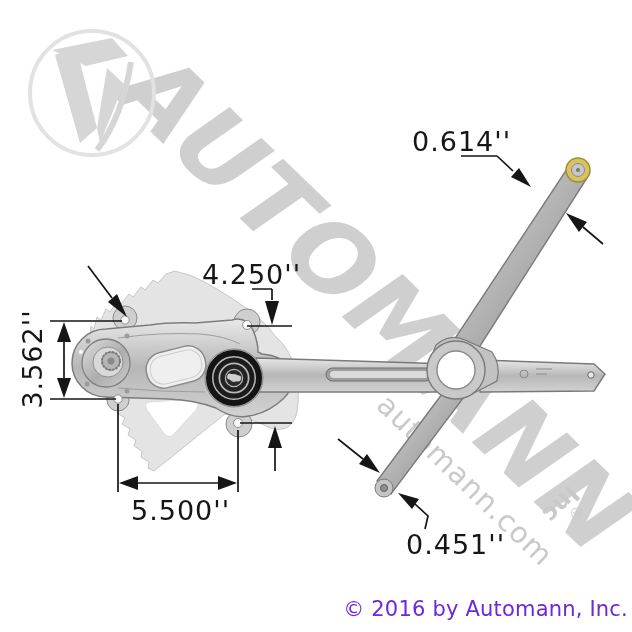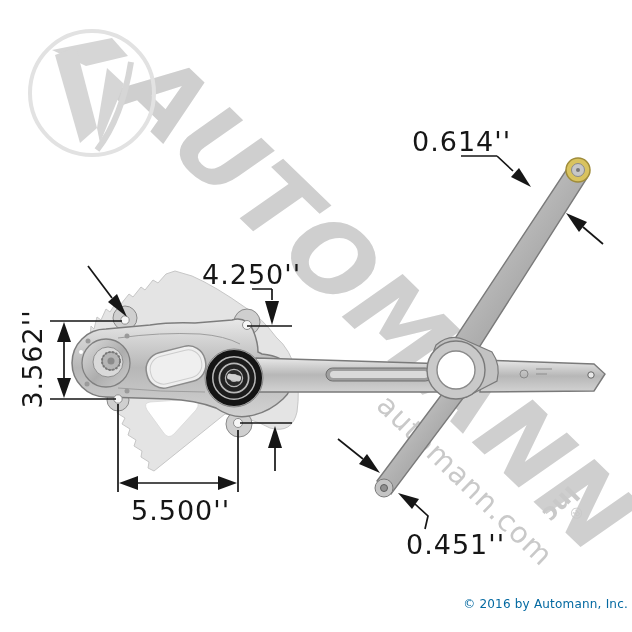--- a/index.html
+++ b/index.html
@@ -16,21 +16,21 @@
   .wm-reg{left:588px;top:514px;font-size:15px;transform:rotate(135deg);transform-origin:0 0;color:#c9c9c9;}
   .part-svg{position:absolute;left:0;top:0;}
   .dim-label{position:absolute;font-size:27px;color:#161616;letter-spacing:1px;white-space:nowrap;}
   .lbl-dia{left:24px;top:231px;}
   .lbl-1375{left:412px;top:126px;}
   .lbl-3562{left:-25px;top:342px;width:116px;height:34px;line-height:34px;text-align:center;
             transform:rotate(-90deg);}
   .lbl-4250{left:202px;top:259px;}
   .lbl-5500{left:131px;top:495px;width:98px;text-align:center;}
   .lbl-1000{left:406px;top:529px;}
-  .copyright{position:absolute;right:4px;top:597px;font-size:12px;color:#0369a1;letter-spacing:0.2px;}
+  .copyright{position:absolute;right:4px;top:597px;font-size:21px;color:#6d28d9;letter-spacing:0.2px;}
 </style>
 </head>
 <body>
 
 <div class="stage">
 
   <div class="wm wm-brand">AUTOMANN</div>
   <div class="wm wm-site">automann.com</div>
   <div class="wm wm-inc">Inc</div>
   <div class="wm wm-reg">®</div>

